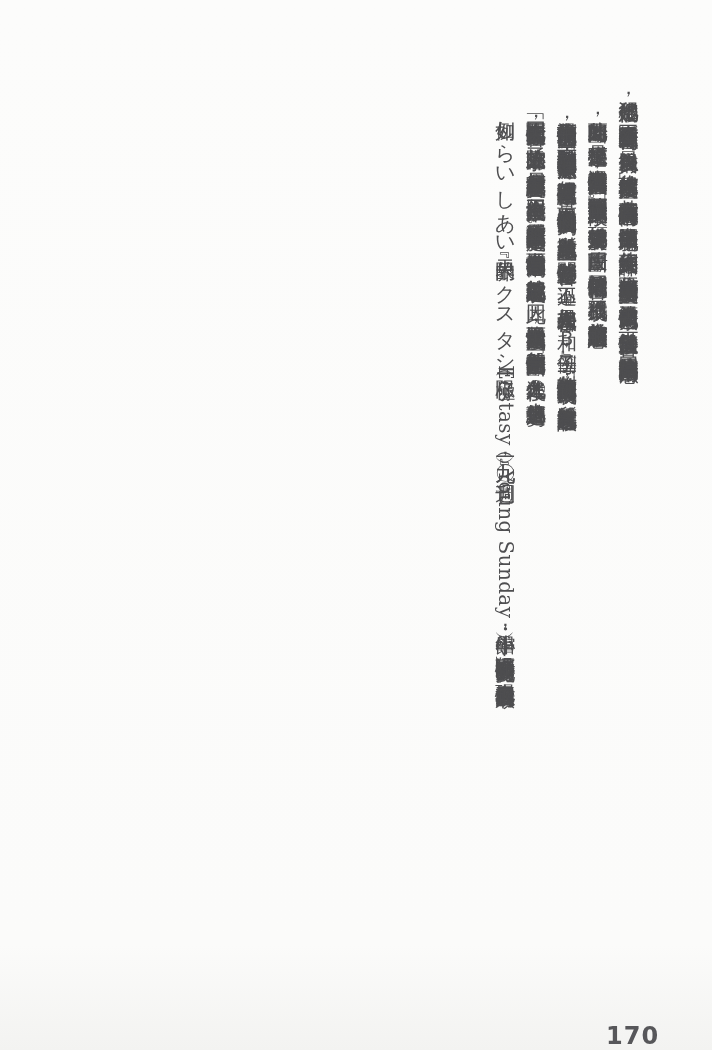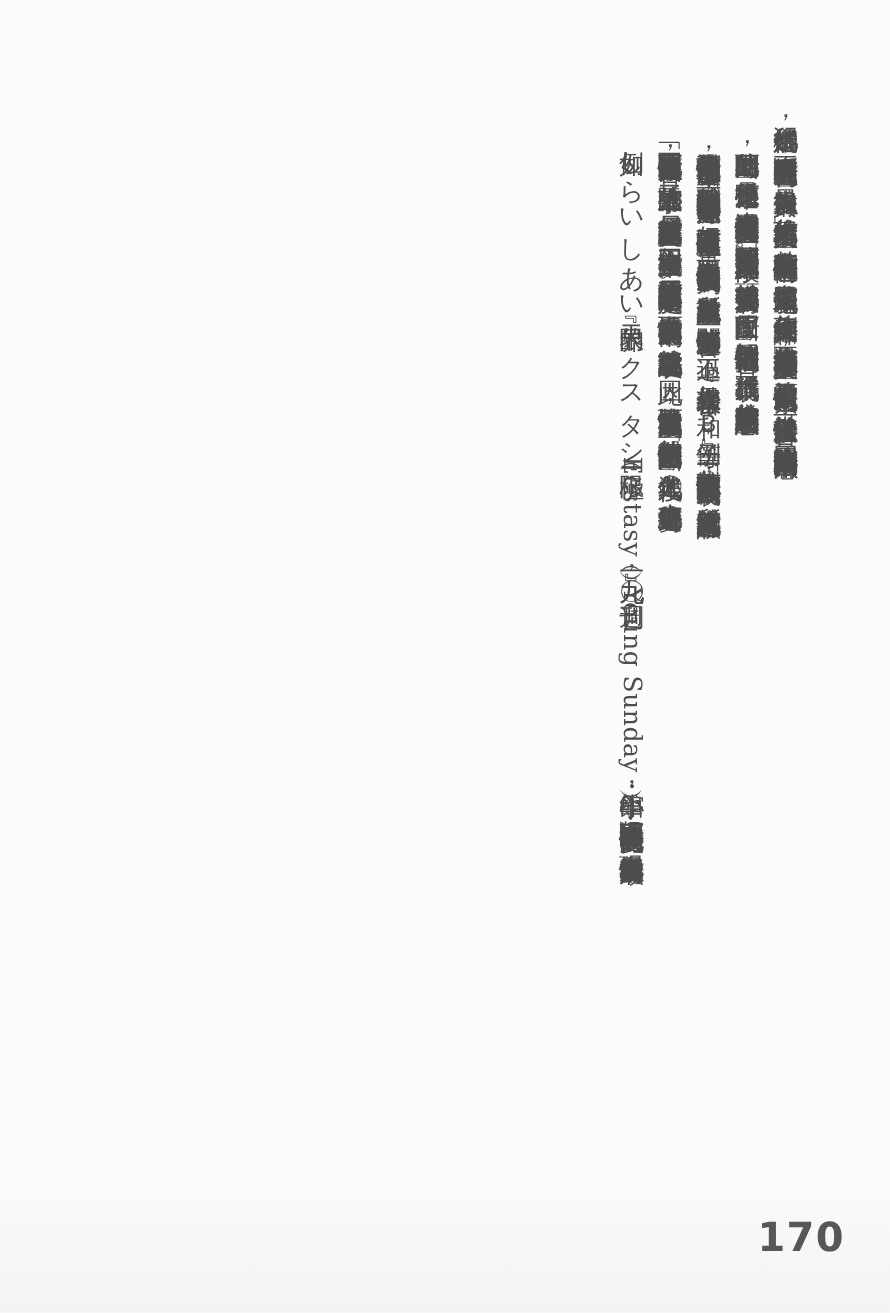--- a/index.html
+++ b/index.html
@@ -37,24 +37,24 @@
   .page-text p {
     margin: 0;
     padding: 0;
   }
   .page-text p.indent {
     text-indent: 1em;
   }
   .page-number {
     position: absolute;
     left: 606px;
-    top: 971px;
+    top: 1022px;
     font-family: "DejaVu Sans", sans-serif;
     font-weight: bold;
-    font-size: 32px;
+    font-size: 24px;
     letter-spacing: 1px;
     color: #57575a;
   }
 </style>
 </head>
 <body>
 
 <div class="page">
   <div class="page-text">
     <p>趁機侵犯她們，不斷重複著意義不明的反社會行為，最後以一句「真舒服！」作結的超現實搞笑漫畫。其完全背離喜劇本質的誇張暴力和色情，在搞笑漫畫中開拓了新境地，使本作受到很大的好評。這兩作都是以「滑稽」為故事賣點的搞笑漫畫，儘管當中加入了成人向的色情元素，可由於無法直接畫出性器官，因此才改用解剖圖式的斷面圖來帶出滑稽感。</p>

